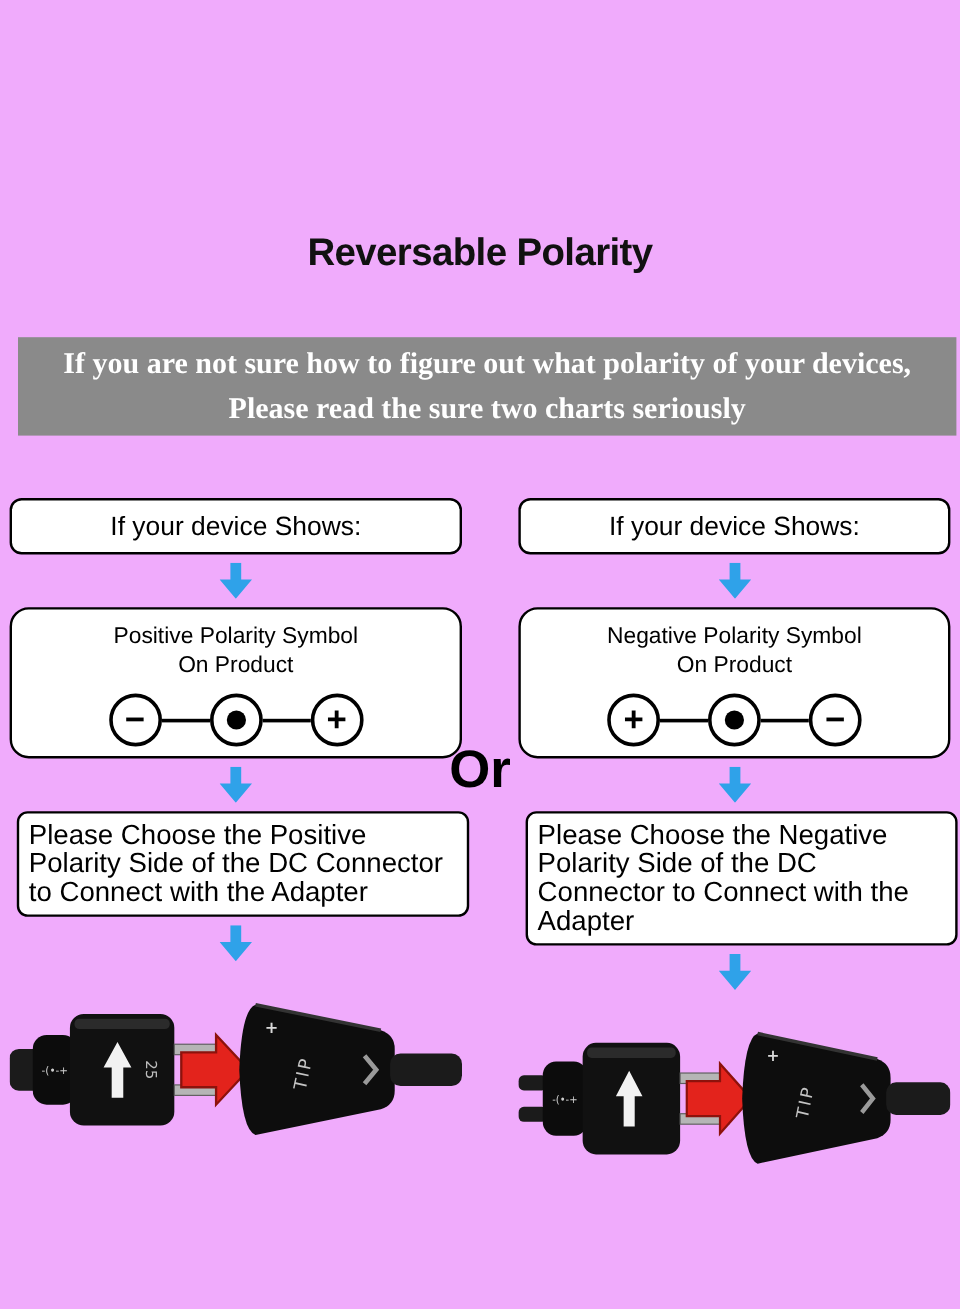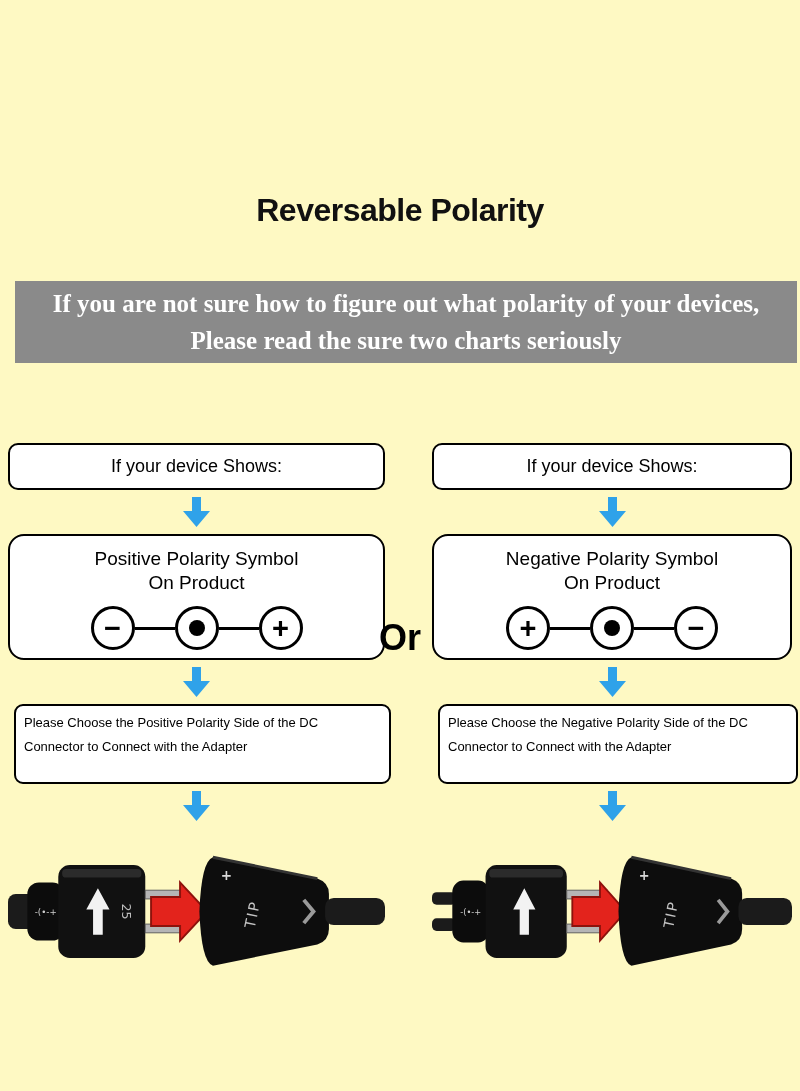--- a/index.html
+++ b/index.html
@@ -1,47 +1,47 @@
 <!DOCTYPE html>
 <html><head>
 <meta charset="utf-8">
 <style>
   html,body{margin:0;padding:0;background:#ffffff;}
   .page{
-    position:relative;width:800px;height:1091px;background:#fef9c3;
+    position:relative;width:800px;height:1091px;background:#f0abfc;
     font-family:"Liberation Sans","DejaVu Sans",sans-serif;color:#000;overflow:hidden;
   }
   .title{
     margin:0;padding-top:192px;text-align:center;
     font-size:32px;font-weight:bold;letter-spacing:-0.5px;color:#111;
   }
   .banner{
     margin:52px 3px 0 15px;background:#8a8a8a;color:#ffffff;
     font-family:"Liberation Serif","DejaVu Serif",serif;font-weight:bold;
     font-size:25px;line-height:37px;text-align:center;padding:4px 6px;box-sizing:border-box;
   }
   .charts{position:relative;display:flex;justify-content:space-between;padding:0 8px;margin-top:52px;}
   .column{display:flex;flex-direction:column;align-items:center;}
   .column.left{width:377px;}
   .column.right{width:360px;}
   .box{box-sizing:border-box;width:100%;border:2.5px solid #000;background:#fff;}
-  .step1{height:47px;border-radius:10px;display:flex;align-items:center;justify-content:center;font-size:18px;margin-top:28px;}
+  .step1{height:47px;border-radius:10px;display:flex;align-items:center;justify-content:center;font-size:22px;}
   .step2{height:126px;border-radius:16px;text-align:center;font-size:19px;padding-top:11px;}
   .step2 .line{line-height:24px;}
   .symbols{margin-top:11px;display:flex;align-items:center;justify-content:center;}
   .sym-circle{width:44px;height:44px;border:3px solid #000;border-radius:50%;box-sizing:border-box;
     display:flex;align-items:center;justify-content:center;font-size:29px;font-weight:bold;background:#fff;}
   .sym-line{width:40px;height:3px;background:#000;}
   .sym-dot{width:16px;height:16px;background:#000;border-radius:50%;}
   .down-arrow{display:block;margin:7px auto;}
-  .step3{border-radius:9px;font-size:13px;line-height:24px;text-align:left;padding:5px 10px 7px 8px;min-height:80px;margin-left:12px;}
+  .step3{border-radius:9px;font-size:23px;line-height:24px;text-align:left;padding:5px 10px 7px 8px;min-height:80px;margin-left:12px;}
   .photo{display:block;margin-top:6px;}
   .or{
     position:absolute;left:50%;top:202px;transform:translateX(-50%);
-    font-size:36px;font-weight:bold;color:#000;
+    font-size:44px;font-weight:bold;color:#000;
   }
   svg text{font-family:"DejaVu Sans","Liberation Sans",sans-serif;}
 </style>
 </head>
 <body>
 
 <div class="page">
 
   <h1 class="title">Reversable Polarity</h1>
 

